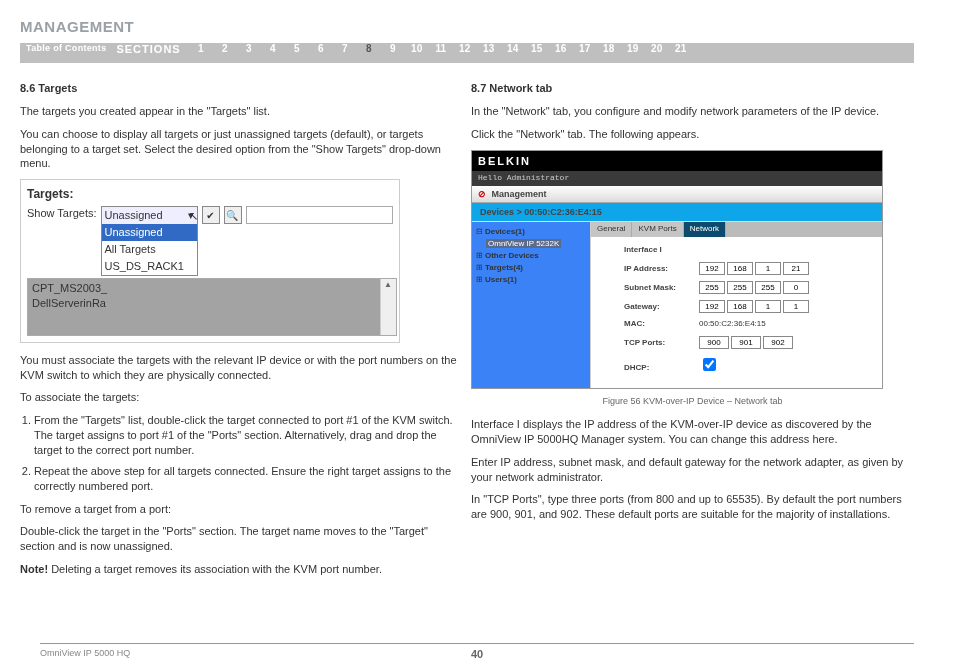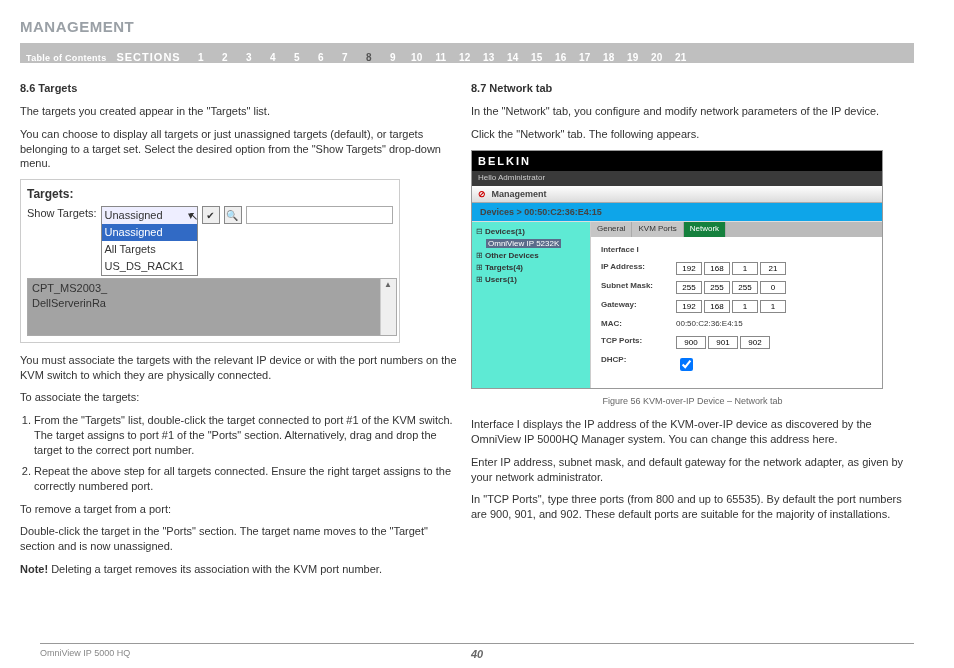--- a/index.html
+++ b/index.html
@@ -20,21 +20,21 @@
     color: #9aa0a6;
     font-weight: bold;
     font-size: 15px;
     letter-spacing: 0.5px;
     margin-bottom: 8px;
   }
   .navbar {
     background: #bfbfbf;
     height: 20px;
     display: flex;
-    align-items: flex-end;
+    align-items: flex-start;
     padding: 0 6px;
     font-size: 10px;
     color: #fff;
     margin-bottom: 18px;
   }
   .navbar .toc {
     font-weight: bold;
     font-size: 9px;
     letter-spacing: 0.3px;
     margin-right: 10px;
@@ -95,47 +95,47 @@
   ol { margin:0 0 8px 14px; padding:0;}
   ol li { margin-bottom:6px;}
   .fig {
     border:1px solid #999;
     margin: 0 0 6px 0;
     width: 410px;
     background:#fff;
     font-size:9px;
   }
   .fig .hdr1 { background:#000; color:#fff; padding:3px 6px; font-weight:bold; letter-spacing:2px; font-size:11px;}
-  .fig .hdr2 { background:#3a3a3a; color:#ccc; padding:2px 6px; font-size:8px;}
+  .fig .hdr2 { background:#3a3a3a; color:#ccc; padding:2px 6px; font-size:8px;font-family:Liberation Mono, monospace;}
   .fig .bar  { background: linear-gradient(#fefefe,#dcdcdc); border-bottom:1px solid #aaa; padding:2px 6px; display:flex; align-items:center; gap:6px;}
   .fig .bar .x { color:#c00; font-weight:bold;}
   .fig .bar .mgmt { font-weight:bold; color:#444;}
   .fig .bar2 { background:#0ea5e9; color:#444; padding:3px 8px; font-weight:bold; font-size:9px; border-bottom:1px solid #ddd;}
   .fig .body { display:flex;}
-  .fig .tree { width:110px; border-right:1px solid #ccc; padding:4px 4px; background:#5eead4;}
+  .fig .tree { width:110px; border-right:1px solid #ccc; padding:4px 4px; background:#3b82f6;}
   .fig .tree div{ white-space:nowrap; font-size:8px; line-height:1.5;}
   .fig .tree .sel{ background:#5a6b8a; color:#fff; padding:0 2px;}
   .fig .main { flex:1; background:#fff;}
   .fig .tabs { display:flex; background:#bbb; font-size:8px;}
   .fig .tabs span{ padding:2px 6px; border-right:1px solid #aaa; background:#c5c5c5;}
-  .fig .tabs span.active{ background:#15803d; color:#fff;}
+  .fig .tabs span.active{ background:#0c4a6e; color:#fff;}
   .fig .form { padding:8px 10px;}
-  .fig .form .row{ display:flex; align-items:flex-start; margin-bottom:6px; font-size:8px;}
+  .fig .form .row{ display:flex; align-items:flex-end; margin-bottom:6px; font-size:8px;margin-left:23px;}
   .fig .form .lbl{ width:75px; font-weight:bold; color:#444;}
   .fig .form input[type=text]{ width:24px; height:11px; border:1px solid #888; font-size:8px; text-align:center; margin-right:2px; padding:0;}
   .fig .form input.wide{ width:28px;}
   .caption { text-align:center; font-size:9px; color:#666; margin:6px 0 10px 0;}
   .footer {
     position:absolute; bottom:10px; left:40px; right:40px;
     border-top:1px solid #999;
     padding-top:4px;
     display:flex;
     font-size:9px; color:#888;
   }
-  .footer .pn { position:absolute; left:50%; transform:translateX(-50%); font-weight:bold; font-size:11px; color:#666;font-style:italic;}
+  .footer .pn { position:absolute; left:50%; transform:translateX(-50%); font-weight:bold; font-size:11px; color:#666;}
 </style>
 </head>
 <body>
 
 <div class="page">
   <div class="title">MANAGEMENT</div>
 
   <div class="navbar">
     <span class="toc">Table of Contents</span>
     <span class="sections">SECTIONS</span>

